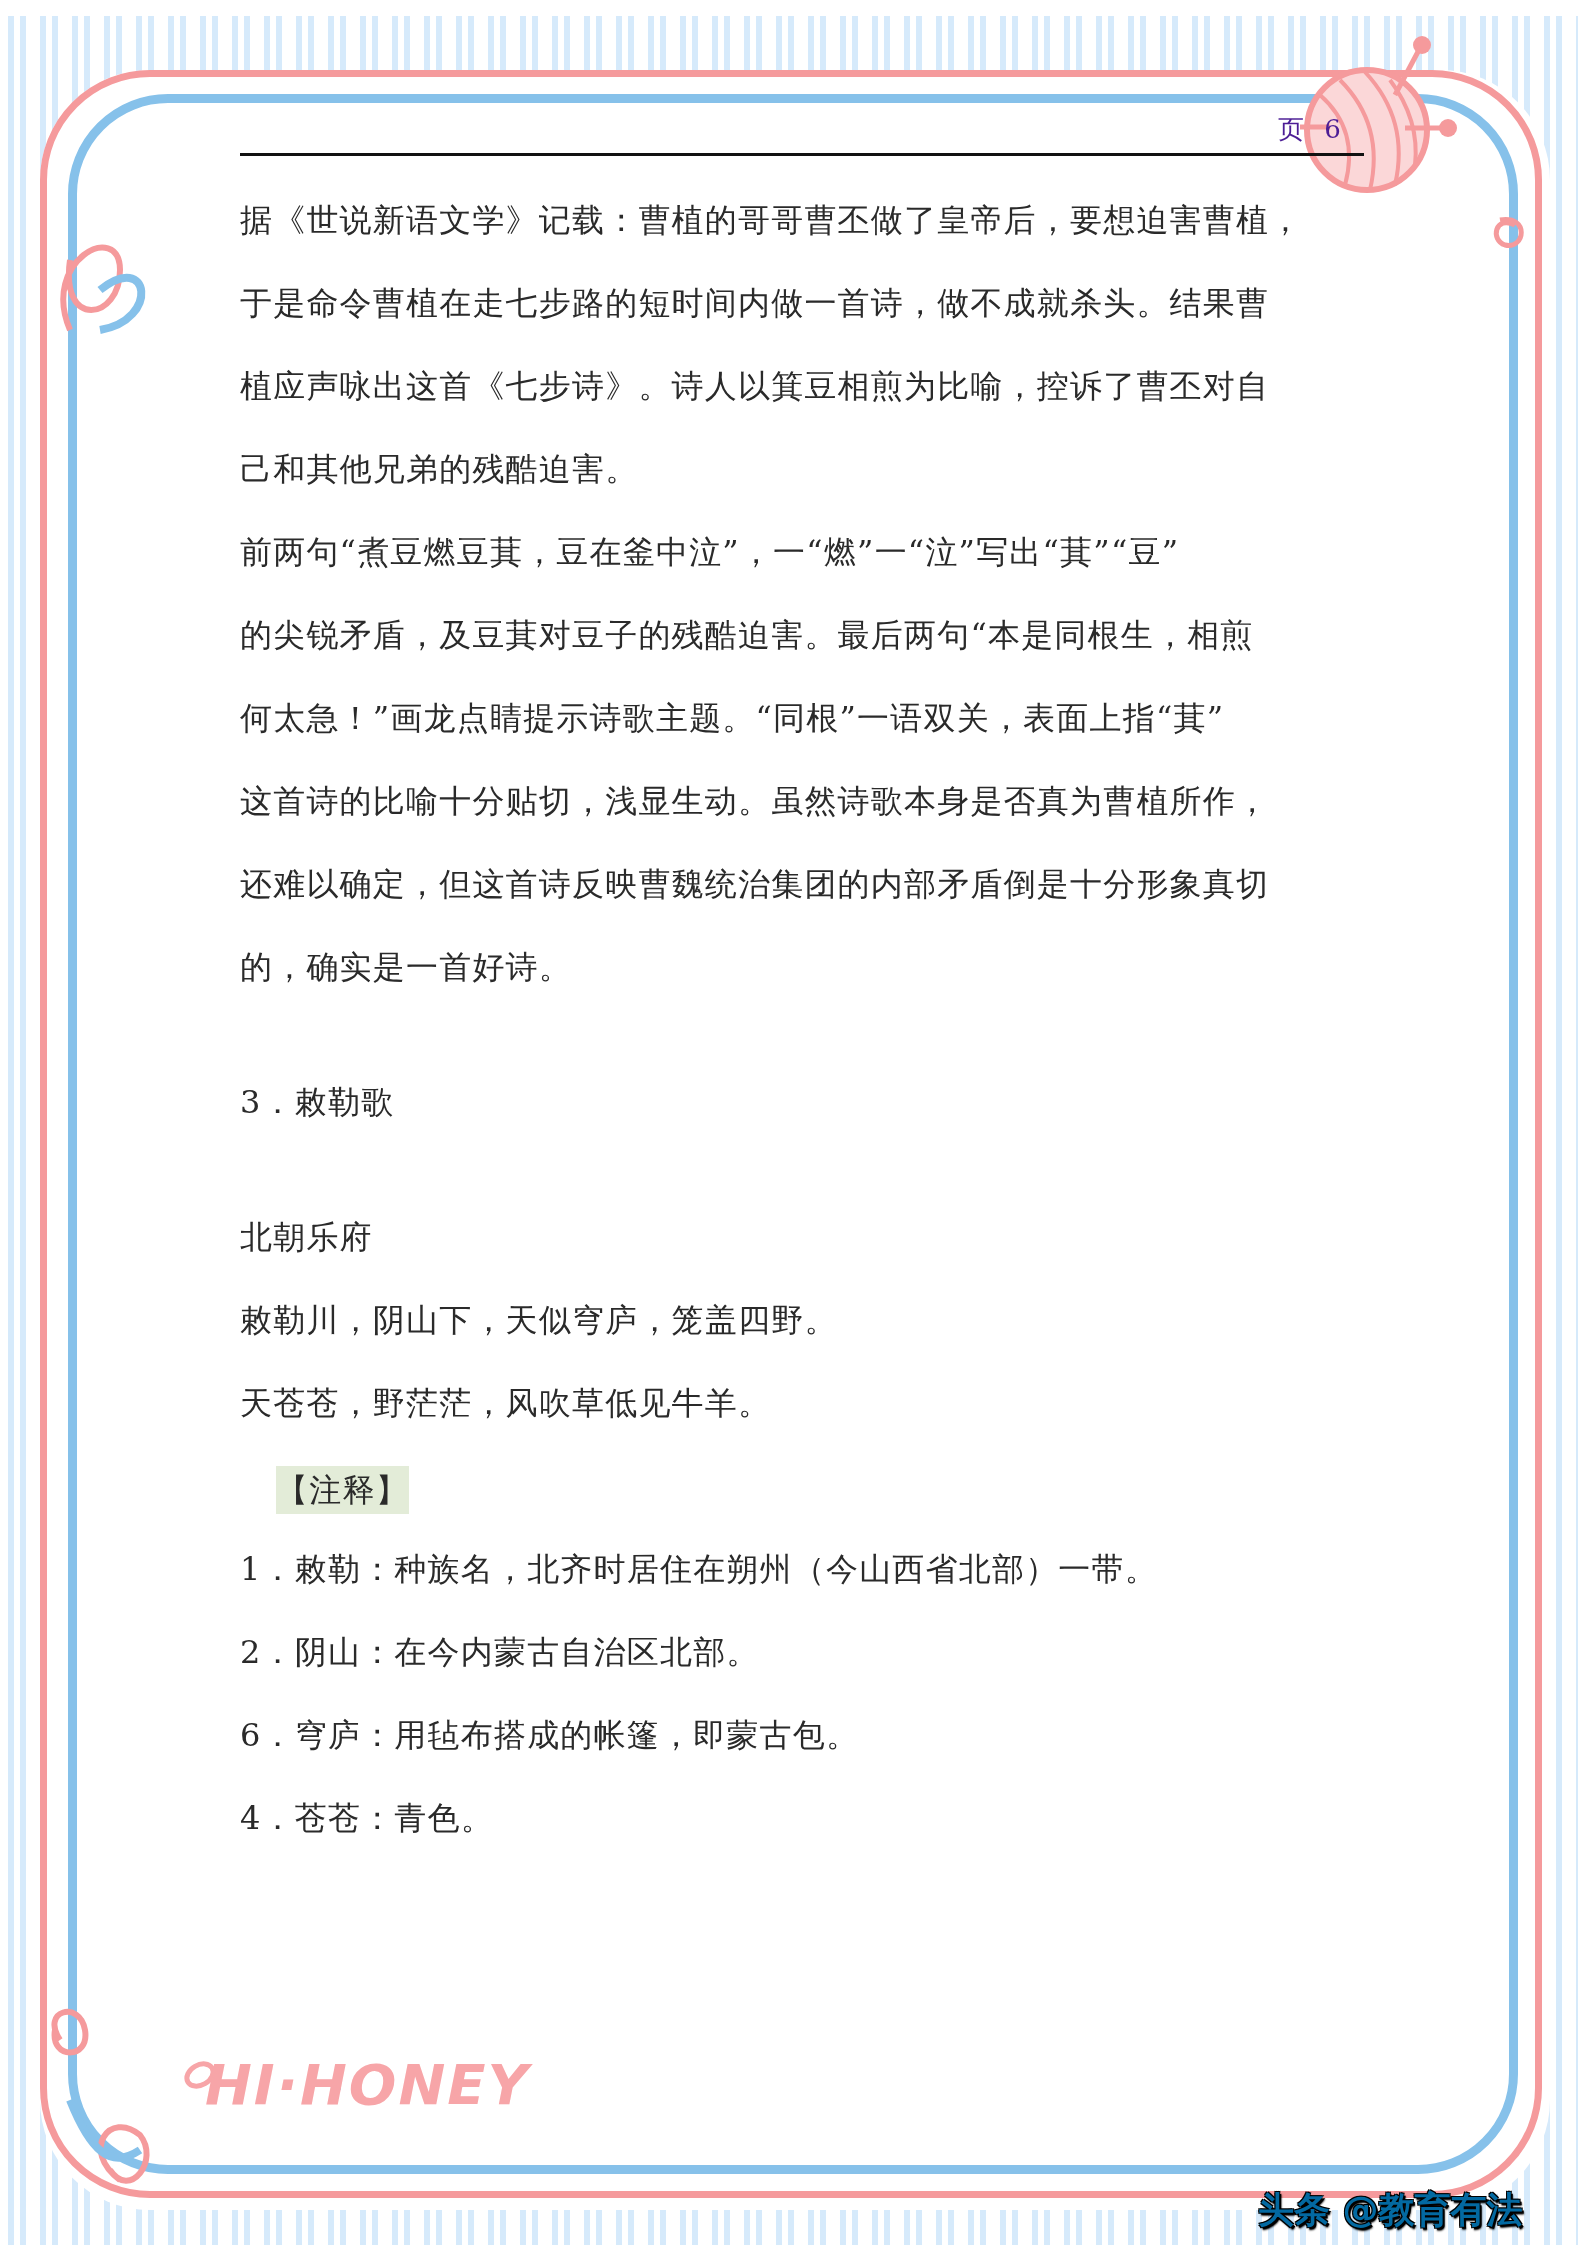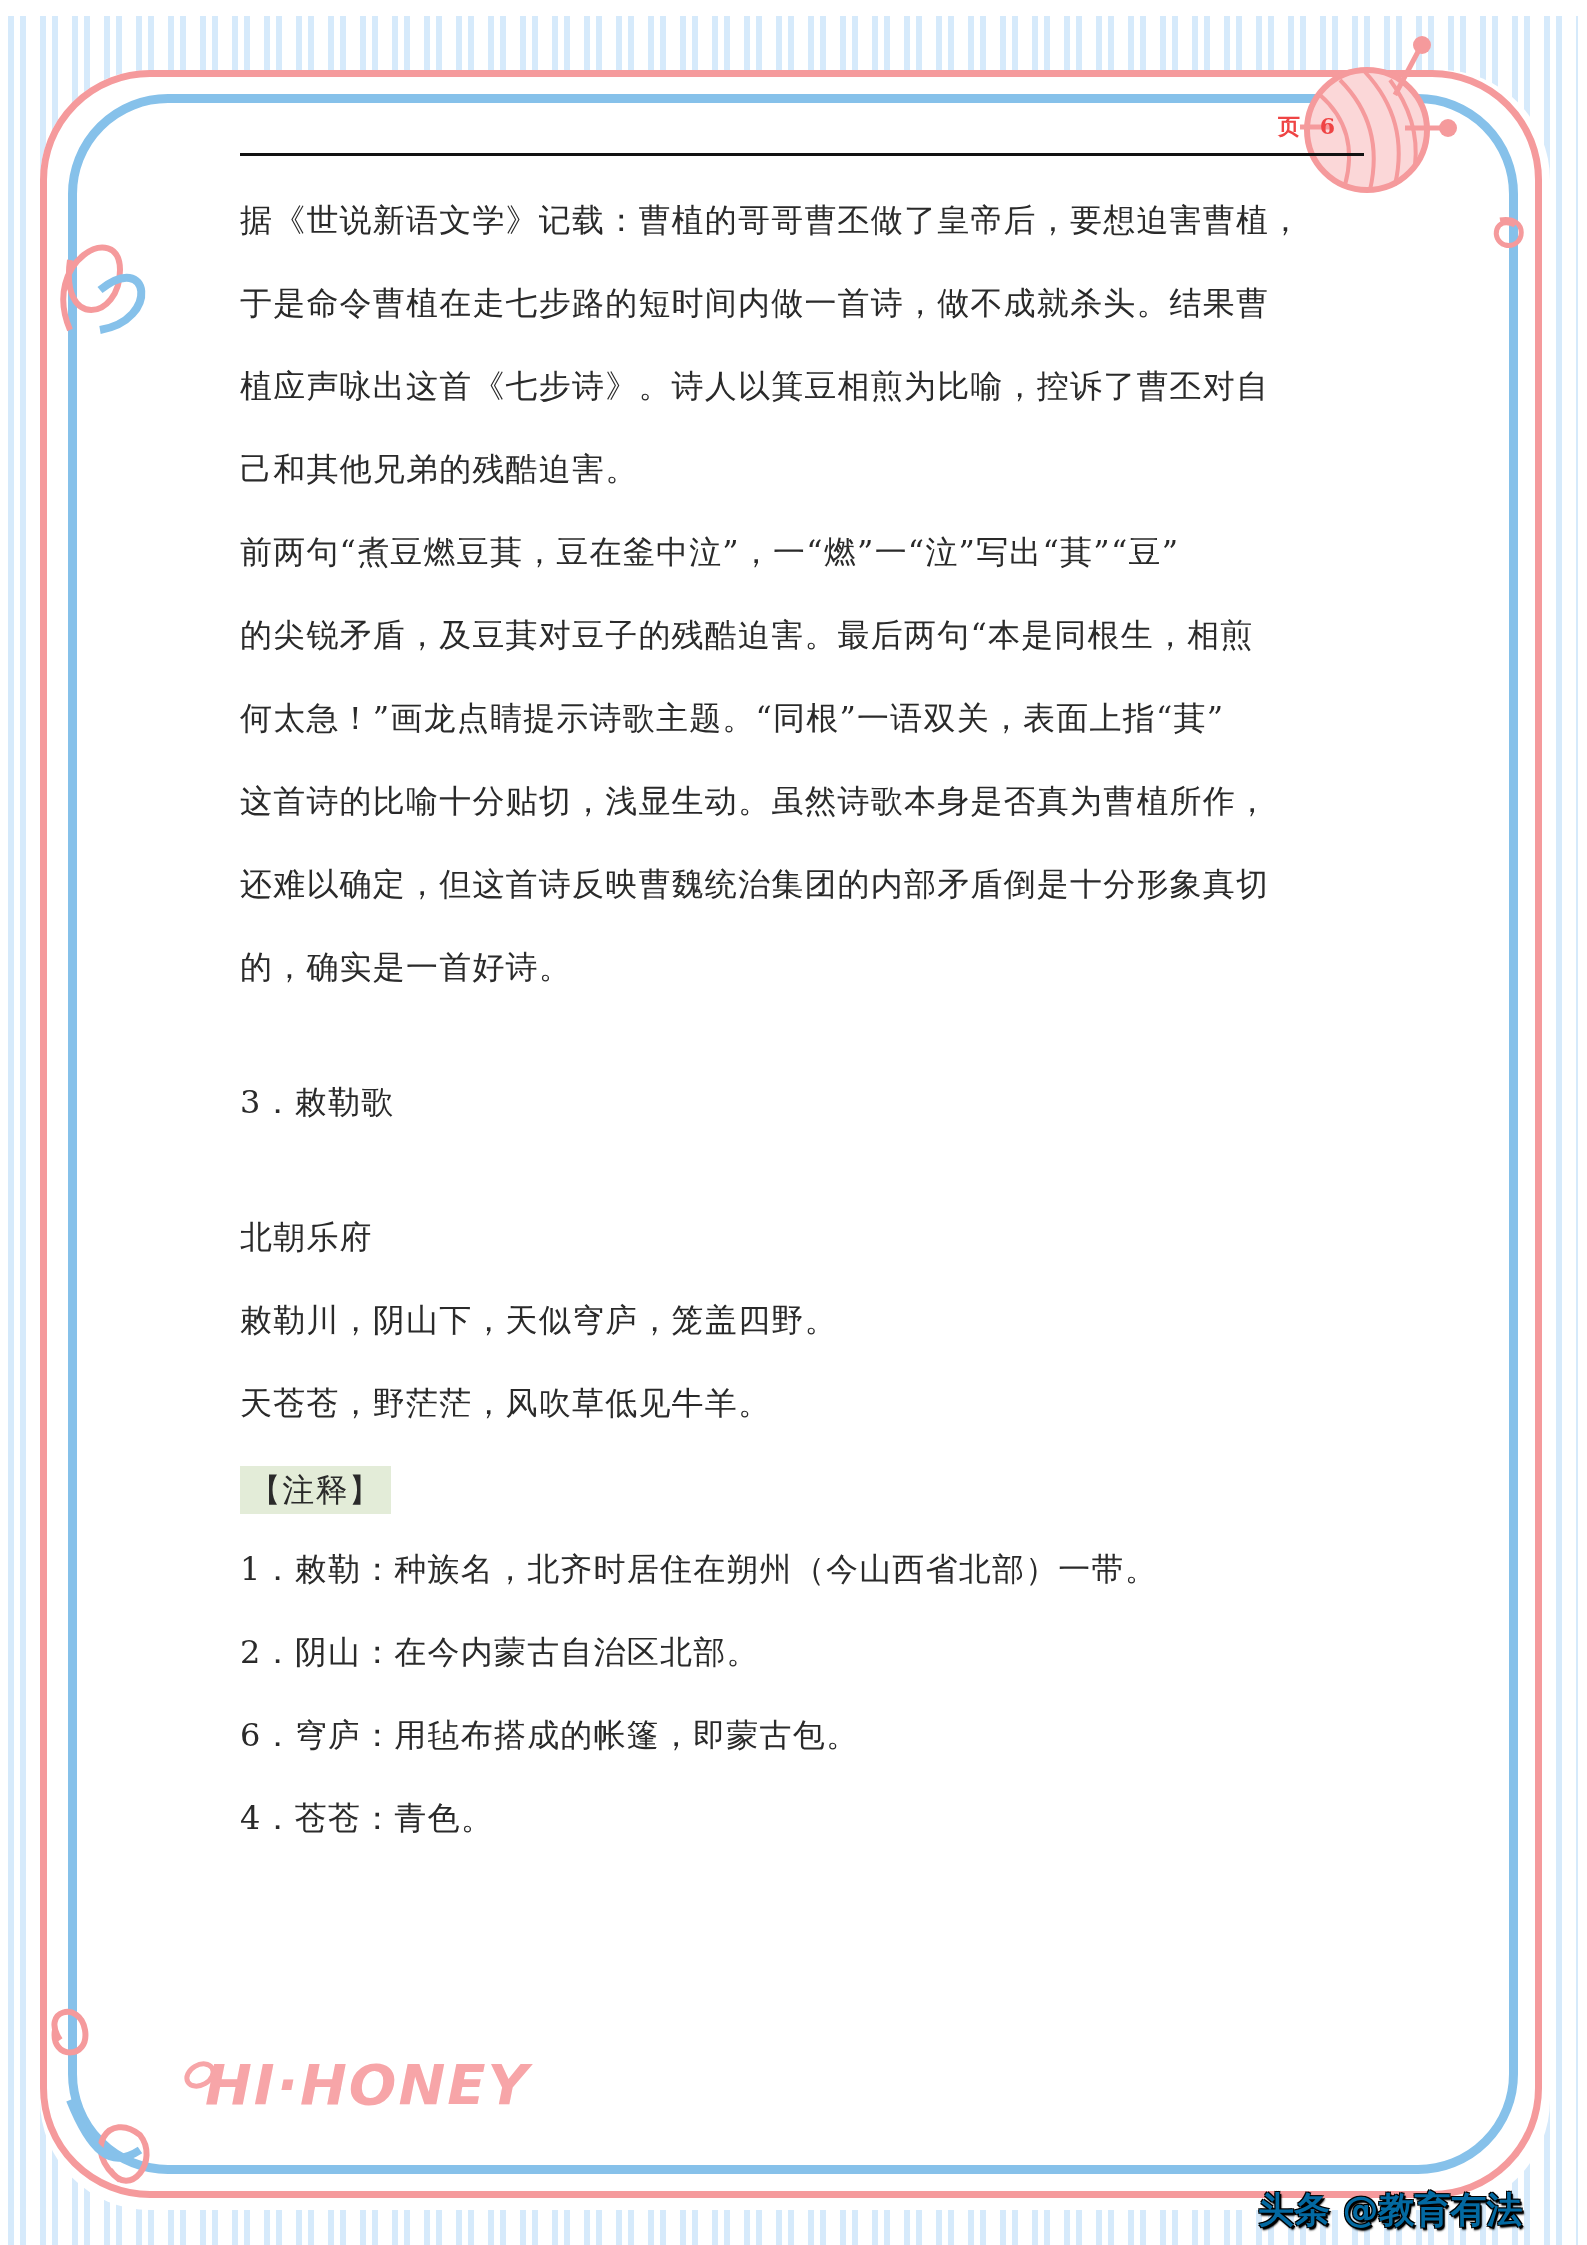--- a/index.html
+++ b/index.html
@@ -31,31 +31,30 @@
   .inner-white {
     position:absolute; left:80px; top:108px; width:1425px; height:2055px;
     background:#ffffff; border-radius:90px;
   }
   svg.deco { position:absolute; left:0; top:0; }
 
   .header-rule {
     position:absolute; left:240px; top:153px; width:1124px; height:3px; background:#111;
   }
   .page-num {
-    position:absolute; left:1278px; top:112px; font-size:22px; color:#ef4444;
+    position:absolute; left:1278px; top:112px; font-size:26px; color:#4c1d95;
     letter-spacing:6px;
-    font-weight:bold;
   }
   .content {
     position:absolute; left:240px; top:200px; width:1125px;
     font-size:32px; color:#2a2a2a; line-height:41px;
   }
   .line { display:block; height:83px; white-space:nowrap; letter-spacing:1.2px; }
   .tag {
-    display:inline-block; background:#e3ecd8; padding:4px 9px; line-height:40px;
+    display:inline-block; background:#e3ecd8; padding:4px 0; line-height:40px;margin-left:36px;
   }
   .watermark {
     position:absolute; left:1258px; top:2186px; font-family:"DejaVu Sans","Liberation Sans",sans-serif;
     font-size:36px; color:#0369a1; font-weight:bold;
     text-shadow:2px 2px 0 #000, -1px -1px 0 #000, 1px -1px 0 #000, -1px 1px 0 #000, 2px 3px 2px #000;
   }
   .logo {
     position:absolute; left:205px; top:2052px;
     font-family:"DejaVu Sans","Liberation Sans",sans-serif; font-weight:bold;
     font-size:56px; color:#f7a5a8; letter-spacing:2px; font-style:italic;

